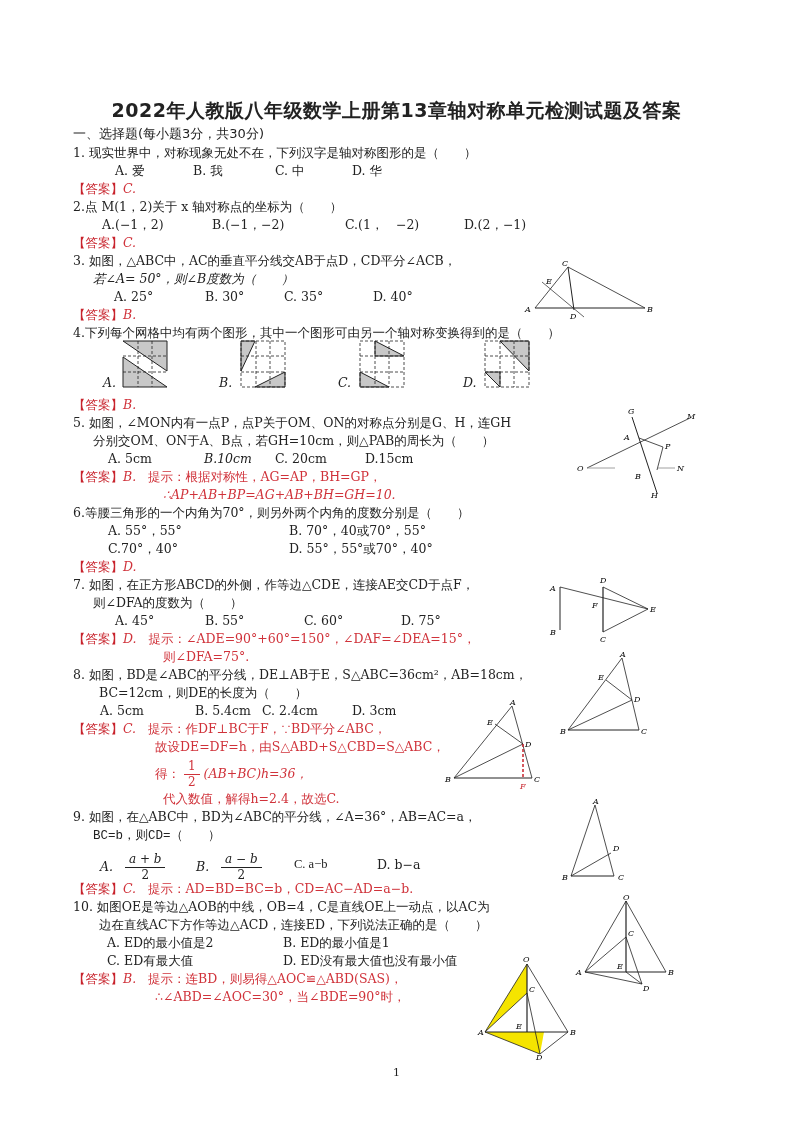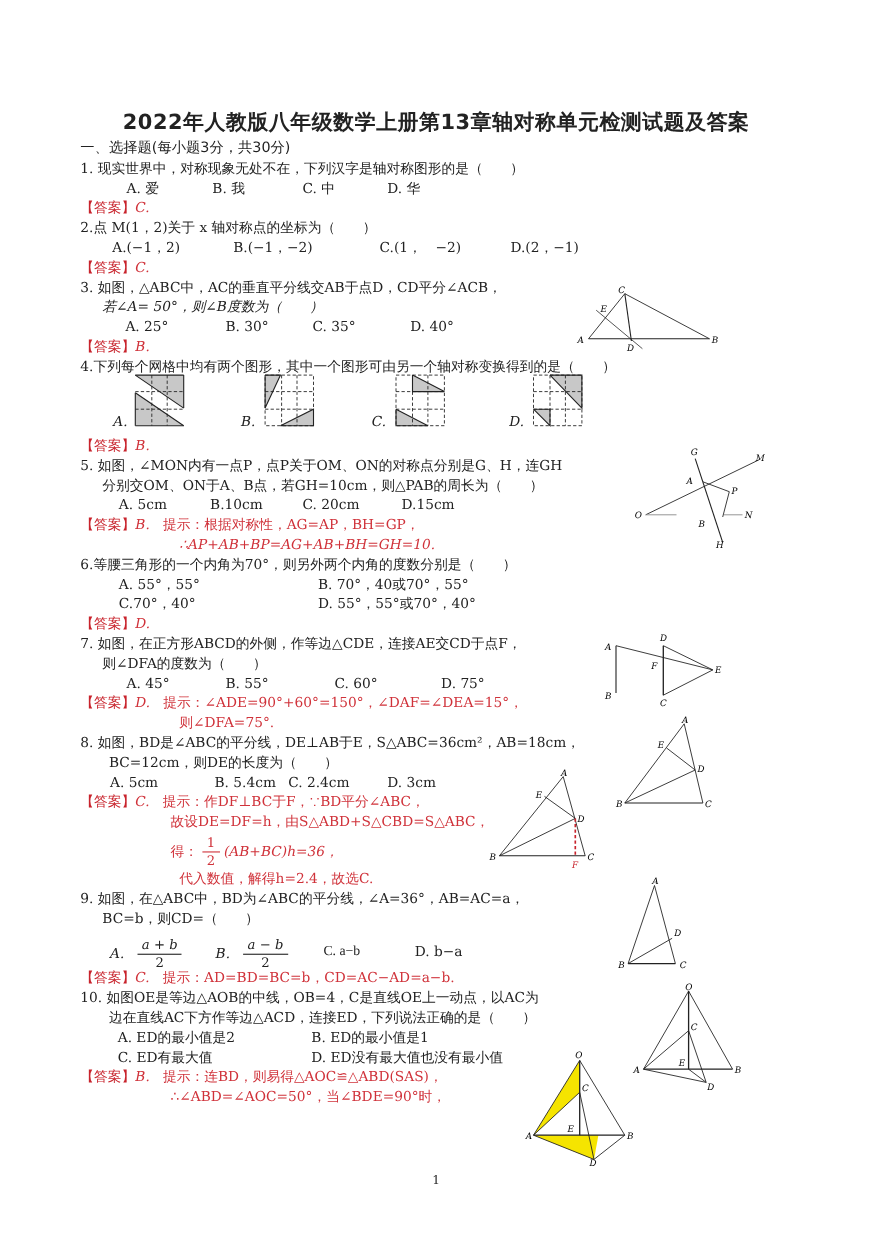--- a/index.html
+++ b/index.html
@@ -122,21 +122,21 @@
       <line x1="0" y1="31" x2="44" y2="31"></line>
   </g>
   <polyline points="15,0 44,0 44,30 15,0" fill="none" stroke="#222"></polyline>
   <polyline points="0,31 15,31 15,46 0,31" fill="none" stroke="#222"></polyline>
 </svg>
 <div class="abs ans" style="left:73px;top:397px;"><span class="br">【答案】</span><i>B.</i></div>
 
 <div class="abs" style="left:73px;top:415px;">5. 如图，∠MON内有一点P，点P关于OM、ON的对称点分别是G、H，连GH</div>
 <div class="abs" style="left:93px;top:433px;">分别交OM、ON于A、B点，若GH=10cm，则△PAB的周长为（　　）</div>
 <div class="opt" style="left:108px;top:451px;">A. 5cm</div>
-<div class="opt" style="left:191px;top:451px;">B.10cm</div>
+<div class="opt" style="left:204px;top:451px;font-style:italic;">B.10cm</div>
 <div class="opt" style="left:275px;top:451px;">C. 20cm</div>
 <div class="opt" style="left:365px;top:451px;">D.15cm</div>
 <div class="abs ans" style="left:73px;top:469px;"><span class="br">【答案】</span><i>B.</i>&nbsp;&nbsp;&nbsp;<span>提示：根据对称性，AG=AP，BH=GP，</span></div>
 <div class="abs ans" style="left:163px;top:487px;font-style:italic;">∴AP+AB+BP=AG+AB+BH=GH=10.</div>
 <svg style="left:575px;top:405px;" width="120" height="95">
   <line x1="12" y1="63" x2="115" y2="13" stroke="#222" stroke-width="0.8"></line>
   <line x1="12" y1="63" x2="40" y2="63" stroke="#888" stroke-width="0.8"></line>
   <line x1="83" y1="63" x2="100" y2="63" stroke="#888" stroke-width="0.8"></line>
   <line x1="57" y1="12" x2="82" y2="88" stroke="#222" stroke-width="1"></line>
   <line x1="64" y1="33" x2="88" y2="42" stroke="#222" stroke-width="0.8"></line>
@@ -217,21 +217,21 @@
   <line x1="78" y1="44" x2="78" y2="78" stroke="#c8232c" stroke-width="1.5" stroke-dasharray="3,2"></line>
   <text x="65" y="5" font-size="8" font-style="italic">A</text>
   <text x="42" y="25" font-size="8" font-style="italic">E</text>
   <text x="80" y="47" font-size="8" font-style="italic">D</text>
   <text x="0" y="82" font-size="8" font-style="italic">B</text>
   <text x="89" y="82" font-size="8" font-style="italic">C</text>
   <text x="75" y="89" font-size="8" font-style="italic" fill="#c8232c">F</text>
 </svg>
 
 <div class="abs" style="left:73px;top:809px;">9. 如图，在△ABC中，BD为∠ABC的平分线，∠A=36°，AB=AC=a，</div>
-<div class="abs" style="left:93px;top:827px;">BC=b，则CD=（　　）</div>
+<div class="abs" style="left:93px;top:827px;font-family:Liberation Mono, monospace;">BC=b，则CD=（　　）</div>
 <div class="opt" style="left:100px;top:852px;"><i>A.</i>&nbsp;&nbsp;&nbsp;<span class="frac"><i class="num" style="display:block;">a + b</i><span>2</span></span></div>
 <div class="opt" style="left:196px;top:852px;"><i>B.</i>&nbsp;&nbsp;&nbsp;<span class="frac"><i class="num" style="display:block;">a − b</i><span>2</span></span></div>
 <div class="opt" style="left:294px;top:857px;font-family:Liberation Serif, serif;">C. a−b</div>
 <div class="opt" style="left:377px;top:857px;">D. b−a</div>
 <div class="abs ans" style="left:73px;top:881px;"><span class="br">【答案】</span><i>C.</i>&nbsp;&nbsp;&nbsp;<span>提示：AD=BD=BC=b，CD=AC−AD=a−b.</span></div>
 <svg style="left:560px;top:795px;" width="90" height="90">
   <line x1="35" y1="10" x2="11" y2="81" stroke="#222" stroke-width="0.8"></line>
   <line x1="35" y1="10" x2="54" y2="81" stroke="#222" stroke-width="0.8"></line>
   <line x1="11" y1="81" x2="54" y2="81" stroke="#222" stroke-width="1"></line>
   <line x1="11" y1="81" x2="51" y2="58" stroke="#222" stroke-width="0.8"></line>
@@ -241,21 +241,21 @@
   <text x="58" y="85" font-size="8" font-style="italic">C</text>
 </svg>
 
 <div class="abs" style="left:73px;top:899px;text-align:right;">10. 如图OE是等边△AOB的中线，OB=4，C是直线OE上一动点，以AC为</div>
 <div class="abs" style="left:99px;top:917px;">边在直线AC下方作等边△ACD，连接ED，下列说法正确的是（　　）</div>
 <div class="opt" style="left:107px;top:935px;">A. ED的最小值是2</div>
 <div class="opt" style="left:283px;top:935px;">B. ED的最小值是1</div>
 <div class="opt" style="left:107px;top:953px;">C. ED有最大值</div>
 <div class="opt" style="left:283px;top:953px;">D. ED没有最大值也没有最小值</div>
 <div class="abs ans" style="left:73px;top:971px;"><span class="br">【答案】</span><i>B.</i>&nbsp;&nbsp;&nbsp;<span>提示：连BD，则易得△AOC≌△ABD(SAS)，</span></div>
-<div class="abs ans" style="left:155px;top:989px;">∴∠ABD=∠AOC=50°，当∠BDE=90°时，</div>
+<div class="abs ans" style="left:155px;top:989px;">∴∠ABD=∠AOC=30°，当∠BDE=90°时，</div>
 
 <svg style="left:575px;top:893px;" width="115" height="110">
   <line x1="51" y1="8" x2="10" y2="79" stroke="#222" stroke-width="0.8"></line>
   <line x1="51" y1="8" x2="91" y2="79" stroke="#222" stroke-width="0.8"></line>
   <line x1="10" y1="79" x2="91" y2="79" stroke="#222" stroke-width="1.2"></line>
   <line x1="51" y1="8" x2="51" y2="79" stroke="#222" stroke-width="1.2"></line>
   <line x1="10" y1="79" x2="51" y2="44" stroke="#222" stroke-width="0.8"></line>
   <line x1="51" y1="44" x2="67" y2="91" stroke="#222" stroke-width="0.8"></line>
   <line x1="10" y1="79" x2="67" y2="91" stroke="#222" stroke-width="0.8"></line>
   <line x1="51" y1="79" x2="67" y2="91" stroke="#222" stroke-width="0.8"></line>

